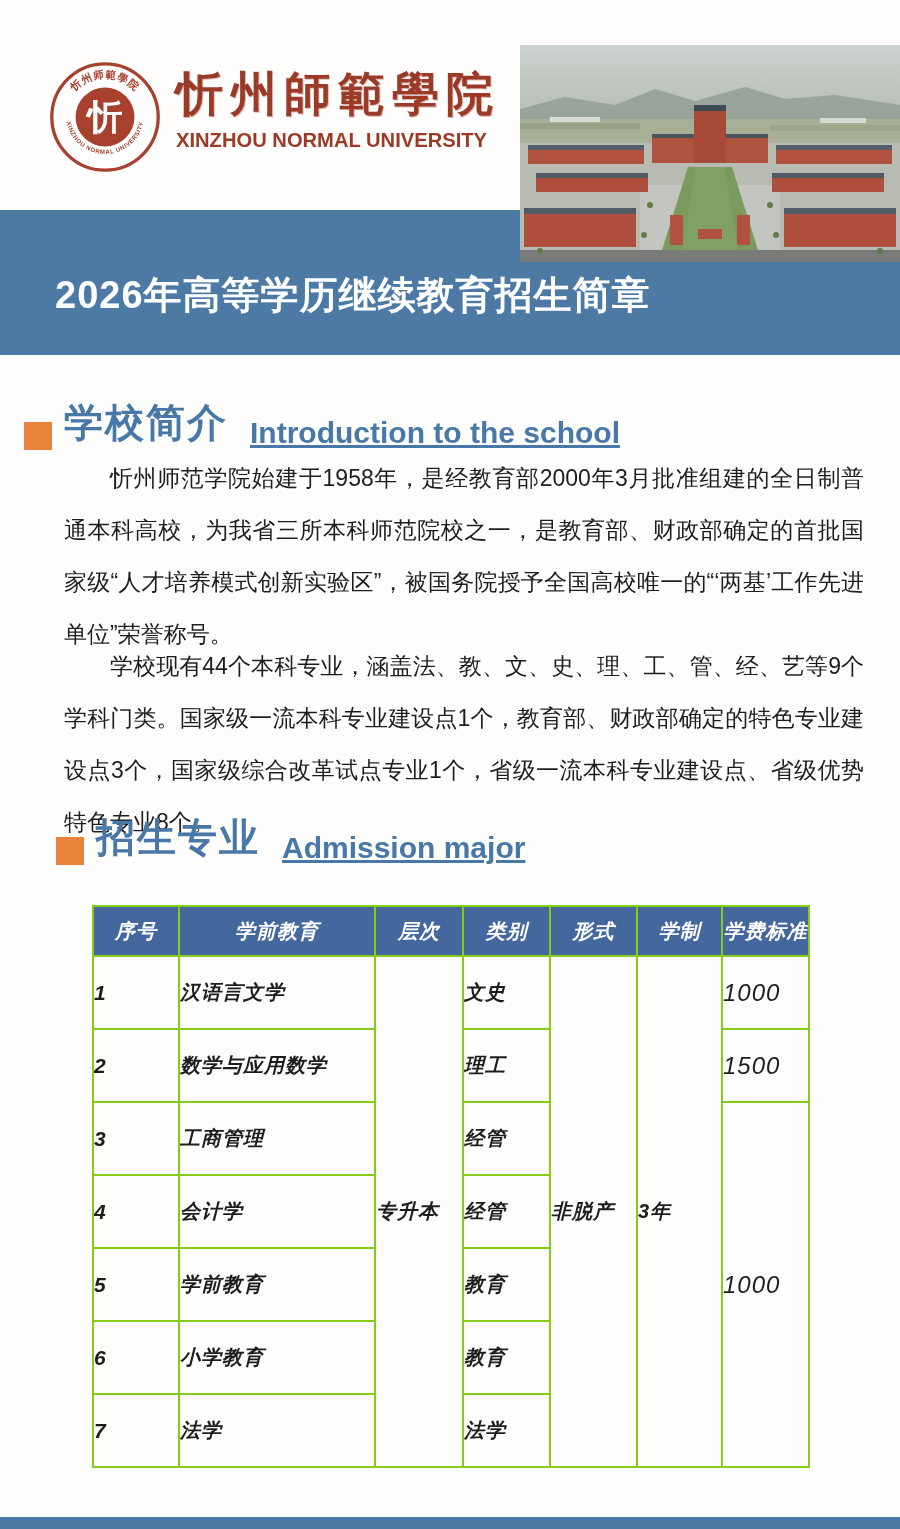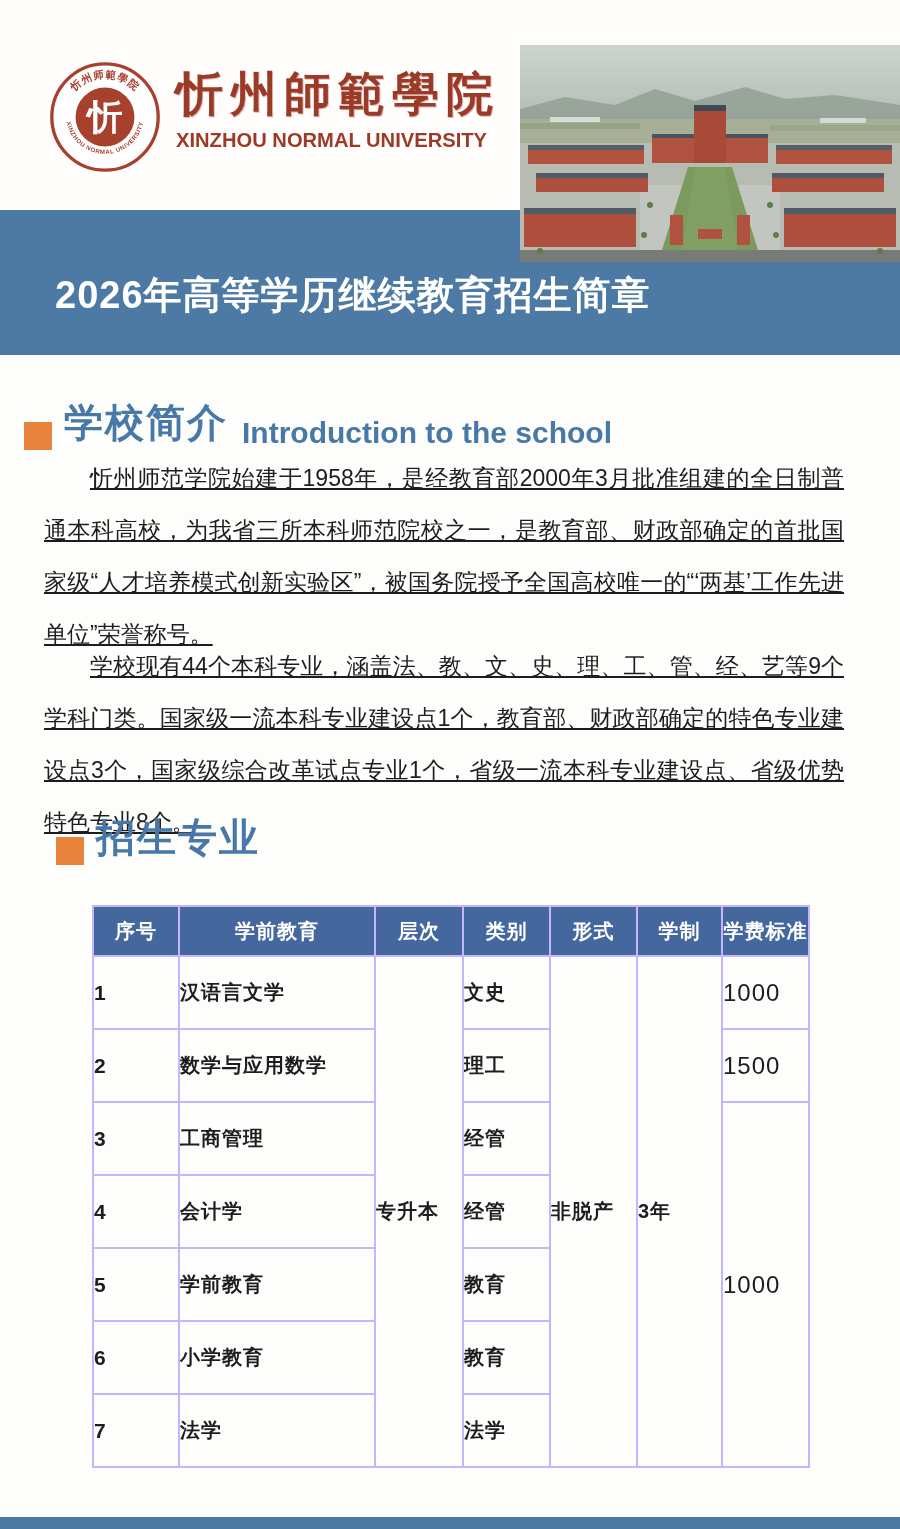--- a/index.html
+++ b/index.html
@@ -38,40 +38,41 @@
   
   .band{position:absolute;top:210px;left:0;width:900px;height:145px;background:var(--band-blue);z-index:1;}
   .band h1{
     position:absolute;left:55px;top:60px;
     font-size:38px;font-weight:bold;color:#ffffff;letter-spacing:1px;white-space:nowrap;
   }
   
   .sec-head{position:absolute;left:24px;height:46px;display:flex;align-items:flex-end;white-space:nowrap;}
   .sec-head .bullet{width:28px;height:28px;background:var(--accent-orange);display:inline-block;margin-right:12px;flex:0 0 auto;}
   .sec-head .zh{font-size:39px;font-weight:bold;color:var(--section-blue);letter-spacing:2px;}
-  .sec-head .en{font-size:30px;font-weight:bold;color:var(--section-blue);margin-left:14px;}
+  .sec-head .en{font-size:30px;font-weight:bold;color:var(--section-blue);margin-left:22px;text-decoration:underline;}
   #sec1{top:404px;}
   #sec2{top:819px;padding-left:32px;}
   
   .para{
-    position:absolute;left:44px;width:800px;
+    position:absolute;left:64px;width:800px;
     font-size:23px;line-height:52px;color:var(--text-dark);
-    text-align:justify;text-indent:2em;text-decoration:underline;
+    text-align:justify;text-indent:2em;
   }
   #p1{top:452px;}
   #p2{top:640px;}
   
   .adm-table{
     position:absolute;left:92px;top:905px;width:716px;
     border-collapse:collapse;table-layout:fixed;
     font-family:"Liberation Sans","DejaVu Sans",sans-serif;
   }
   .adm-table th,.adm-table td{
-    border:2px solid #c4b5fd;vertical-align:middle;
+    border:2px solid #84cc16;vertical-align:middle;
     overflow:hidden;
+    font-style:italic;
   }
   .adm-table thead tr{height:50px;}
   .adm-table tbody tr{height:73px;}
   .adm-table th{
     background:var(--table-head-blue);color:#ffffff;
     font-size:20px;font-weight:bold;letter-spacing:1px;
   }
   td.c-no{font-size:21px;font-weight:bold;}
   td.c-major,td.c-cat,td.c-level,td.c-form,td.c-dur{font-size:20px;font-weight:600;letter-spacing:1px;}
   td.c-fee{font-size:24px;font-weight:500;letter-spacing:1px;}
@@ -171,20 +172,21 @@
     <span class="zh">学校简介</span>
     <span class="en">Introduction to the school</span>
   </div>
 
   <p class="para" id="p1">忻州师范学院始建于1958年，是经教育部2000年3月批准组建的全日制普通本科高校，为我省三所本科师范院校之一，是教育部、财政部确定的首批国家级“人才培养模式创新实验区”，被国务院授予全国高校唯一的“‘两基’工作先进单位”荣誉称号。</p>
   <p class="para" id="p2">学校现有44个本科专业，涵盖法、教、文、史、理、工、管、经、艺等9个学科门类。国家级一流本科专业建设点1个，教育部、财政部确定的特色专业建设点3个，国家级综合改革试点专业1个，省级一流本科专业建设点、省级优势特色专业8个。</p>
 
   <div class="sec-head" id="sec2">
     <span class="bullet"></span>
     <span class="zh">招生专业</span>
+    <span class="en">Admission major</span>
   </div>
 
   <table class="adm-table">
     <colgroup>
       <col style="width:86px">
         <col style="width:196px">
         <col style="width:88px">
       <col style="width:87px">
         <col style="width:87px">
         <col style="width:85px">

